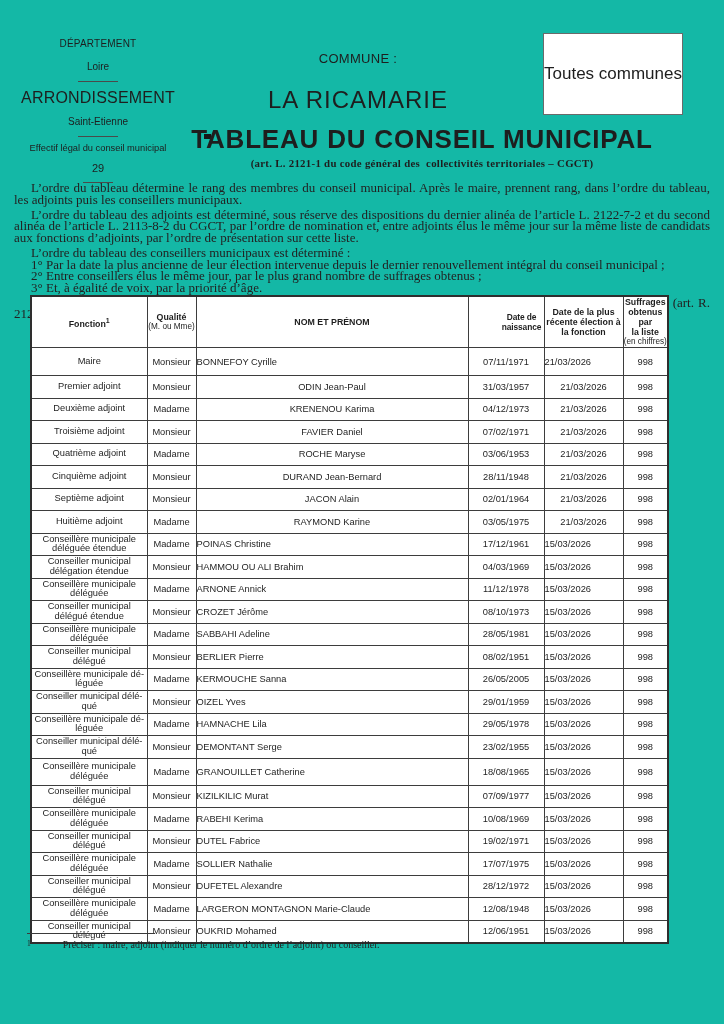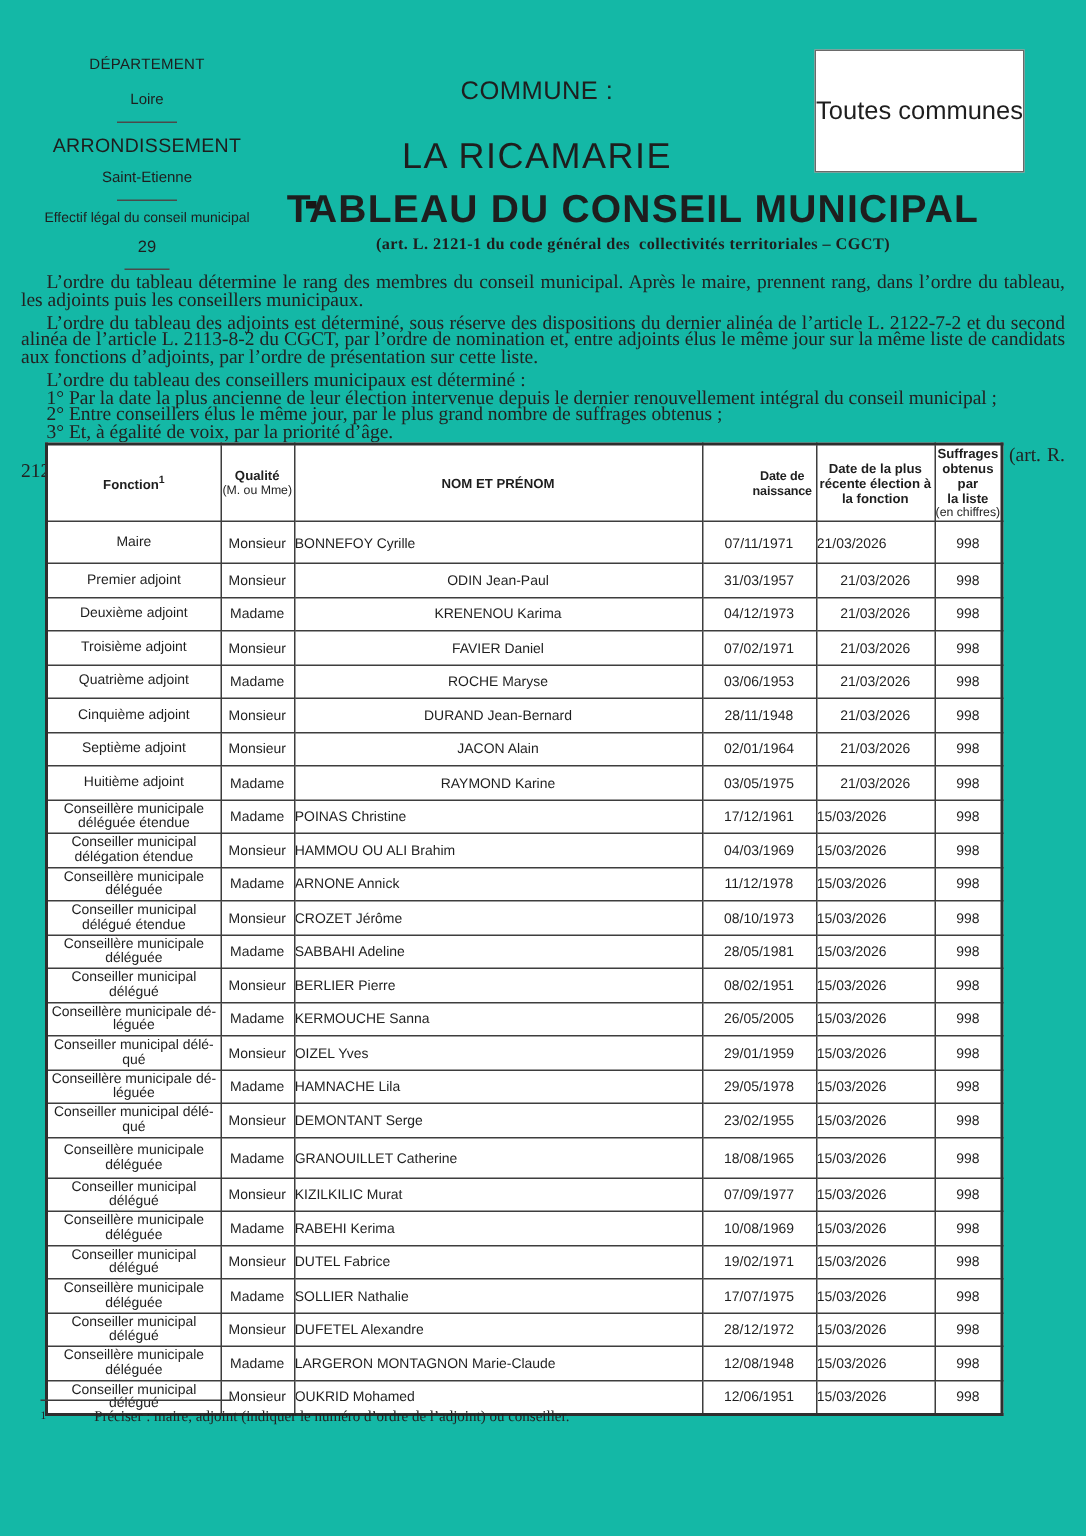--- a/index.html
+++ b/index.html
@@ -5,28 +5,28 @@
   html,body{margin:0;padding:0;background:#ffffff;}
   .page{
     position:relative;width:724px;height:1024px;background:#14b8a6;
     font-family:"Liberation Sans",sans-serif;color:#1e1e1e;overflow:hidden;
   }
   
   .letterhead{position:absolute;left:10px;top:38px;width:176px;text-align:center;}
   .lh-label{font-size:10px;letter-spacing:.2px;}
   .lh-val{font-size:10px;margin-top:12px;}
   .lh-rule{width:40px;border-top:1px solid #4a4a4a;margin:9px auto 0;}
-  .lh-label2{font-size:13px;letter-spacing:.2px;margin-top:7px;}
+  .lh-label2{font-size:16px;letter-spacing:.2px;margin-top:7px;}
   .lh-eff{font-size:9.3px;margin-top:6px;}
   .lh-eff-val{font-size:11px;margin-top:9px;}
   .lh-rule-s{width:30px;border-top:1px solid #4a4a4a;margin:8px auto 0;}
   .mark-square{position:absolute;left:204px;top:134px;width:7px;height:5px;background:#161616;}
   
   .commune{position:absolute;left:226px;top:51px;width:264px;text-align:center;}
-  .commune-label{font-size:17px;letter-spacing:.3px;}
+  .commune-label{font-size:13px;letter-spacing:.3px;}
   .commune-name{font-size:24px;margin-top:20px;letter-spacing:1px;}
   
   .stamp{position:absolute;left:543px;top:33px;width:138px;height:80px;border:1.5px solid #6a6a6a;
     display:flex;align-items:center;justify-content:center;font-size:17px;background:#fff;}
   
   .title-wrap{position:absolute;left:186px;top:124px;width:472px;text-align:center;}
   .title-main{font-size:26px;font-weight:bold;letter-spacing:.8px;white-space:nowrap;}
   .title-sub{font-family:"Liberation Serif",serif;font-weight:bold;font-size:10.8px;
     letter-spacing:.3px;margin-top:2px;white-space:pre;}
   

